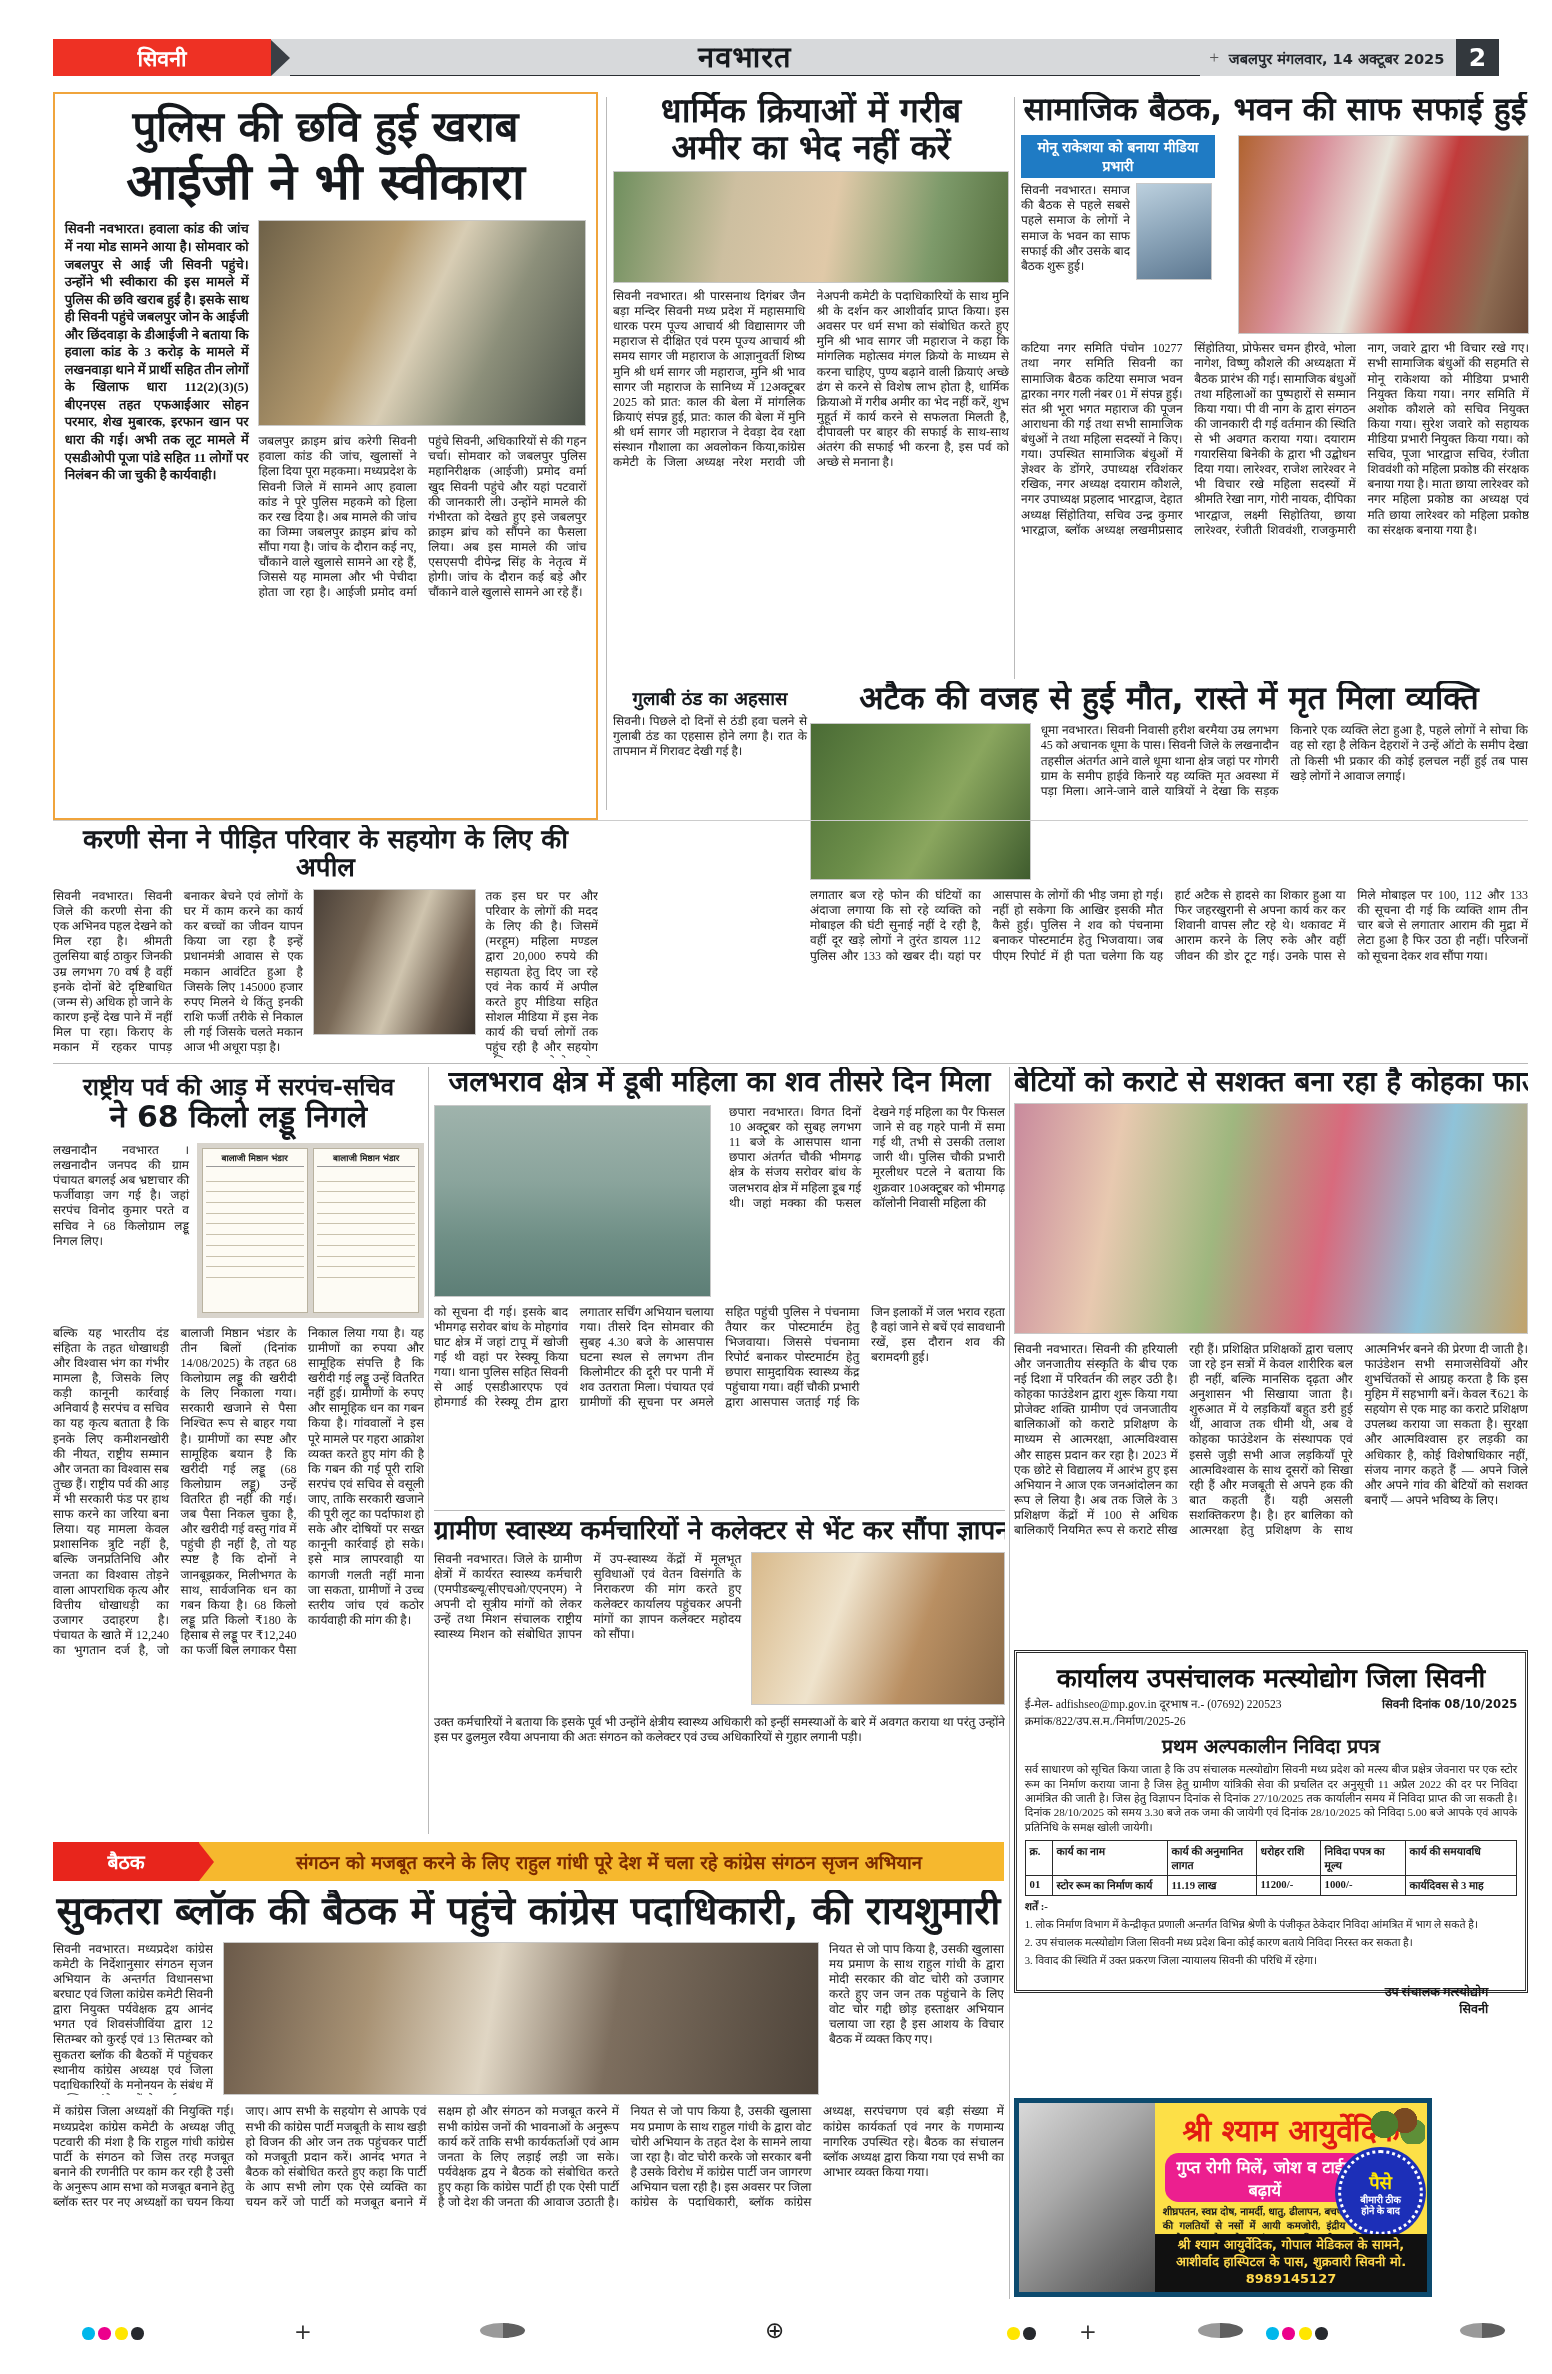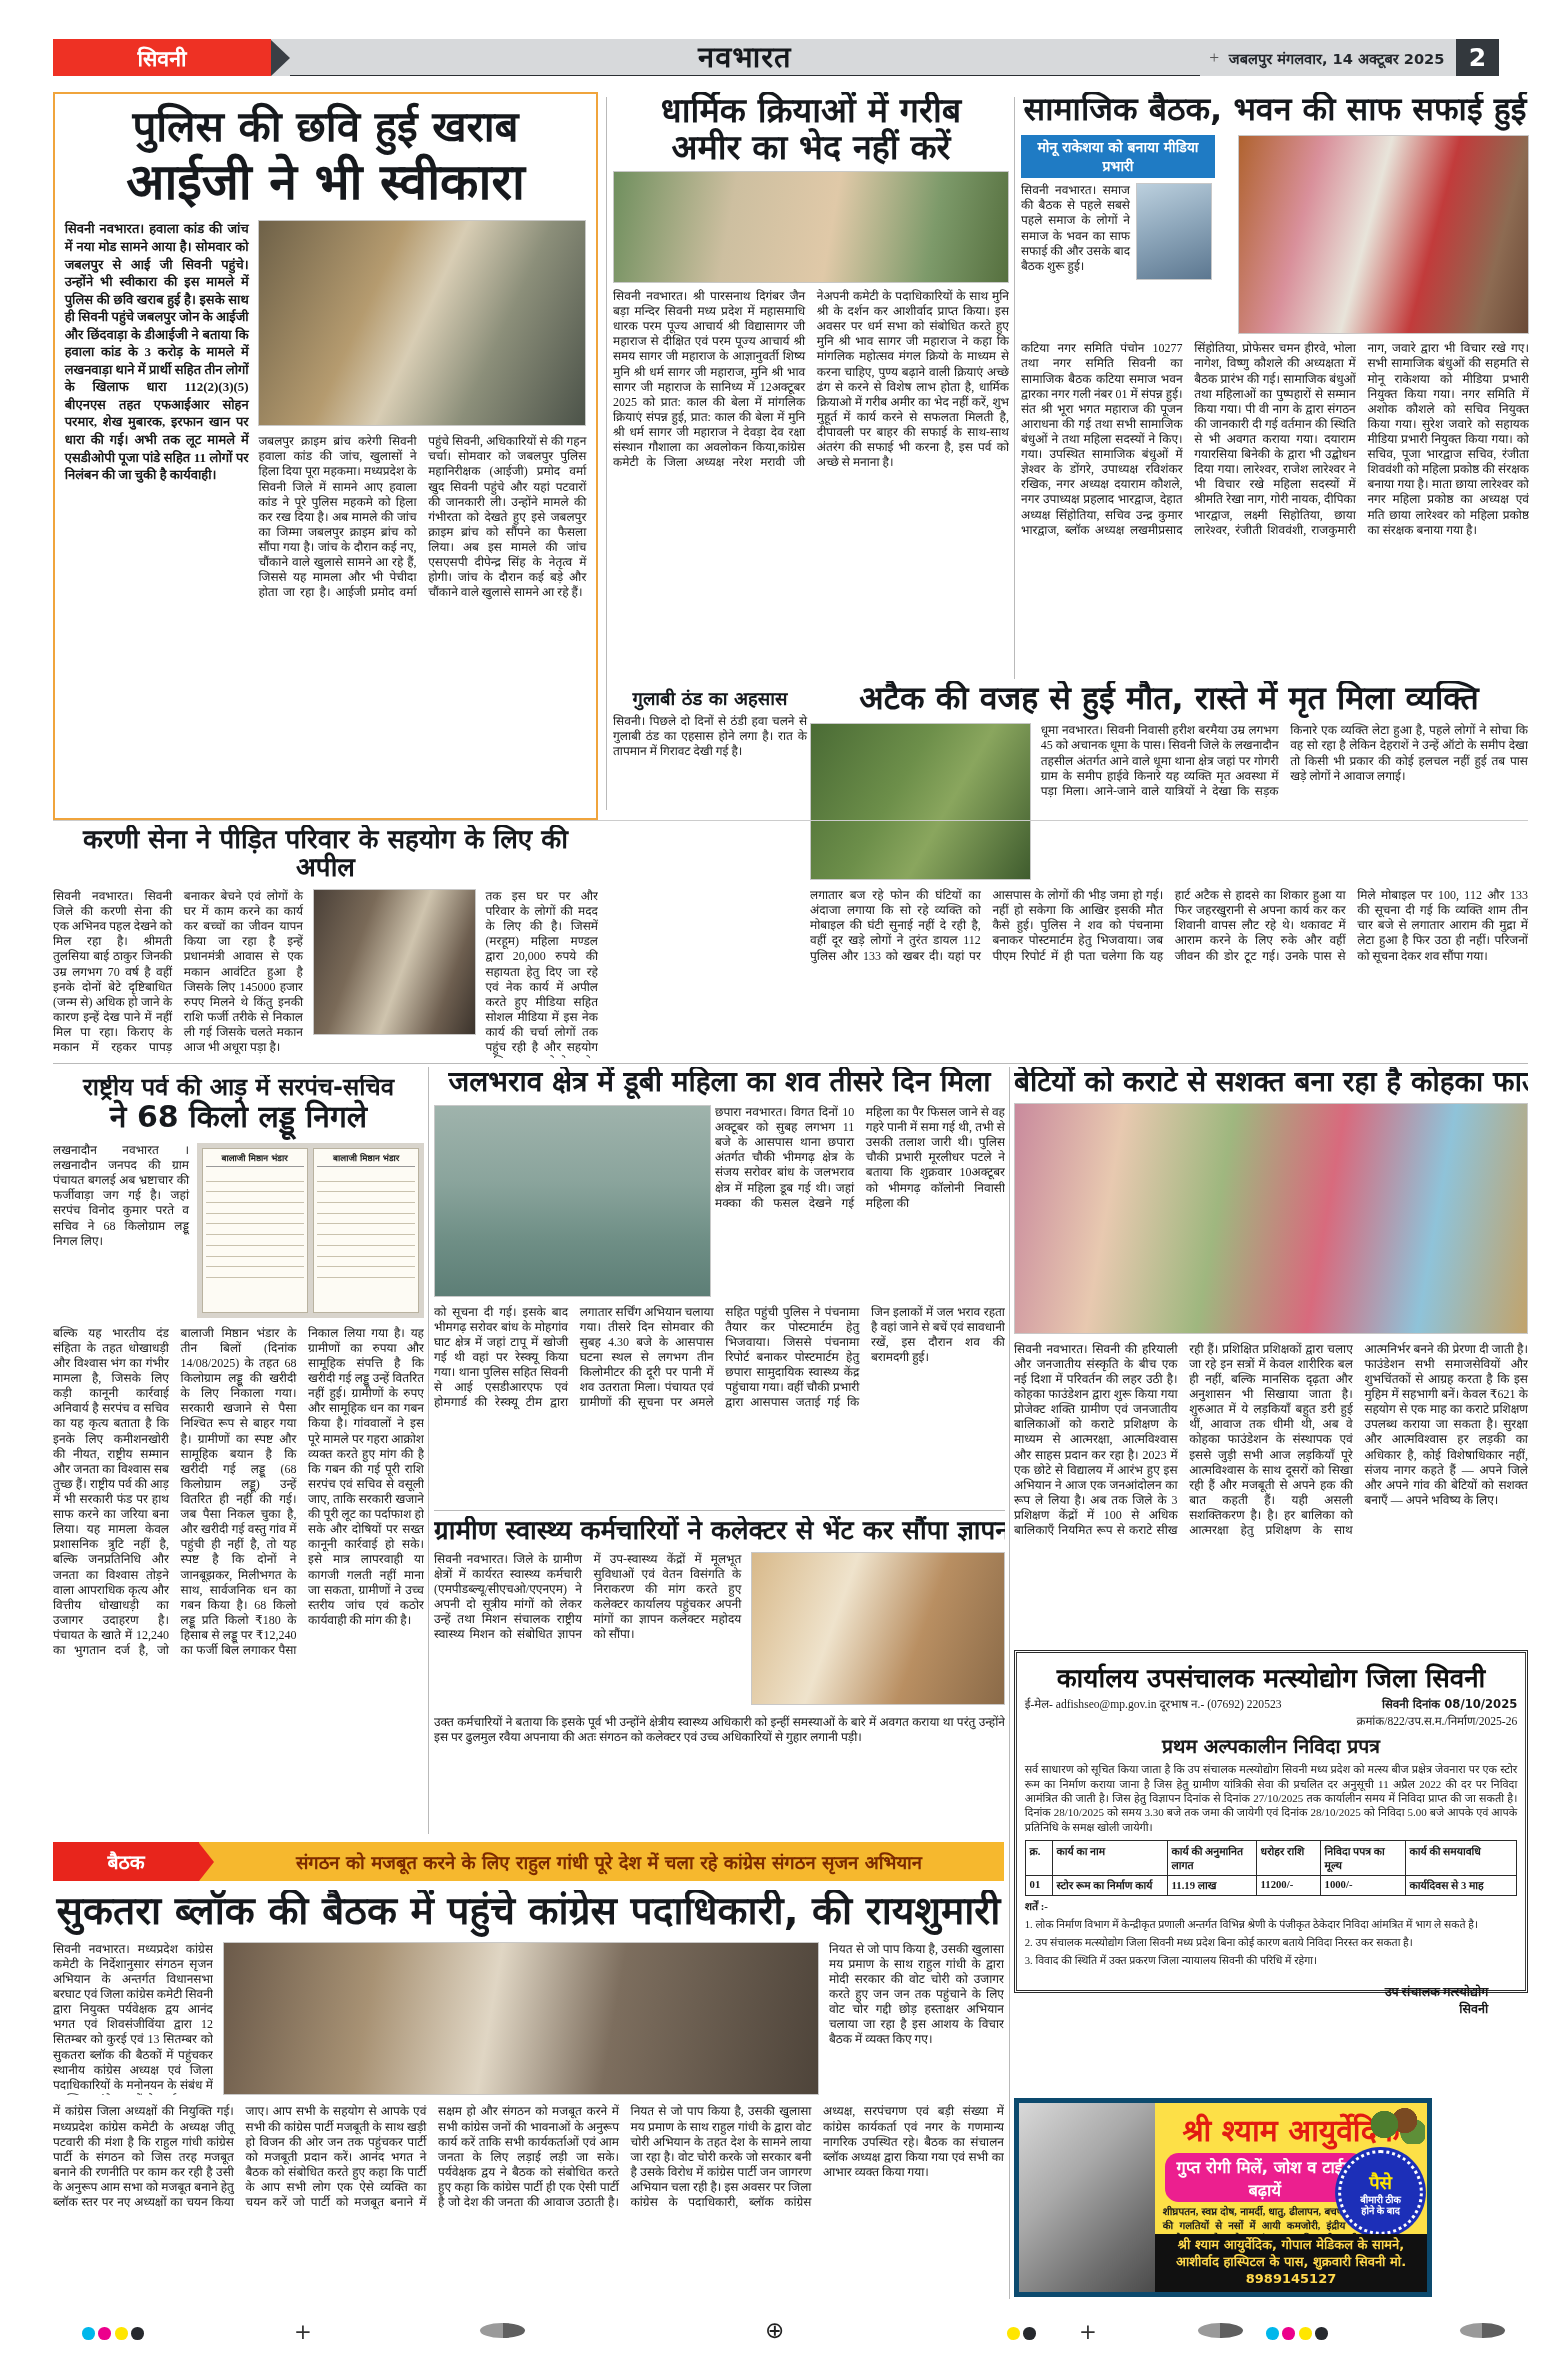--- a/index.html
+++ b/index.html
@@ -48,21 +48,21 @@
   .banner { position:absolute; left:53px; top:1842px; width:951px; height:39px; background:#f6b82e; display:flex; align-items:center; }
   .banner-label { position:relative; width:146px; height:39px; background:#e8251c; color:#fff; display:flex; align-items:center; justify-content:center;
                   font-family:"DejaVu Sans",sans-serif; font-weight:bold; font-size:19.4px; }
   .banner-arrow { width:0; height:0; border-top:19.4px solid transparent; border-bottom:19.4px solid transparent; border-left:15.5px solid #e8251c; background:#f6b82e; }
   .banner-text { flex:1; text-align:center; font-family:"DejaVu Sans",sans-serif; font-weight:bold; font-size:18.4px; color:#7c2a00; }
   
   .tender { position:absolute; left:1014px; top:1650px; width:514px; height:343px; border:1.9px solid #2a2a2a; box-shadow:inset 0 0 0 1px #fff, inset 0 0 0 1.9px #2a2a2a; padding:7.8px 9.7px; }
   .tender .tt { font-family:"DejaVu Sans",sans-serif; font-weight:bold; font-size:26px; text-align:center; color:#101010; }
   .tender .meta { display:flex; justify-content:space-between; font-size:11.6px; margin-top:1px; }
   .tender .meta b { font-family:"DejaVu Sans",sans-serif; }
-  .tender .serial { text-align:right; font-size:11.6px; margin-top:1.9px; }
+  .tender .serial { text-align:left; font-size:11.6px; margin-top:1.9px; }
   .tender .sub { font-family:"DejaVu Sans",sans-serif; font-weight:bold; font-size:19.4px; text-align:center; margin-top:3.9px; }
   .tender .para { font-size:11px; line-height:1.3; text-align:justify; margin-top:3.9px; }
   .ttable { width:100%; border-collapse:collapse; margin-top:5.8px; font-size:10.7px; }
   .ttable th,.ttable td { border:1px solid #2a2a2a; padding:2.9px 3.9px; text-align:left; vertical-align:top; font-weight:bold; font-family:"Liberation Serif",serif; }
   .cond { font-size:10.7px; line-height:1.3; margin-top:3.9px; }
   .sign { text-align:right; font-weight:bold; font-size:12.6px; margin-top:15px; padding-right:29px; }
   
   .ad { position:absolute; left:1014px; top:2098px; width:418px; height:199px; background:#fde047; border:5px solid #0c4a6e; display:flex; }
   .ad-photo { width:136px; height:100%; }
   .ad-main { position:relative; flex:1; padding:5.8px 7.8px; }
@@ -170,21 +170,21 @@
           <div class="rt">बालाजी मिष्ठान भंडार</div>
           <div class="lines"></div>
         </div>
       </div>
     </div>
     <div class="body c3" style="margin-top:7.8px; height:524px;">बल्कि यह भारतीय दंड संहिता के तहत धोखाधड़ी और विश्वास भंग का गंभीर मामला है, जिसके लिए कड़ी कानूनी कार्रवाई अनिवार्य है सरपंच व सचिव का यह कृत्य बताता है कि इनके लिए कमीशनखोरी की नीयत, राष्ट्रीय सम्मान और जनता का विश्वास सब तुच्छ हैं। राष्ट्रीय पर्व की आड़ में भी सरकारी फंड पर हाथ साफ करने का जरिया बना लिया। यह मामला केवल प्रशासनिक त्रुटि नहीं है, बल्कि जनप्रतिनिधि और जनता का विश्वास तोड़ने वाला आपराधिक कृत्य और वित्तीय धोखाधड़ी का उजागर उदाहरण है। पंचायत के खाते में 12,240 का भुगतान दर्ज है, जो बालाजी मिष्ठान भंडार के तीन बिलों (दिनांक 14/08/2025) के तहत 68 किलोग्राम लड्डू की खरीदी के लिए निकाला गया। सरकारी खजाने से पैसा निश्चित रूप से बाहर गया है। ग्रामीणों का स्पष्ट और सामूहिक बयान है कि खरीदी गई लड्डू (68 किलोग्राम लड्डू) उन्हें वितरित ही नहीं की गई। जब पैसा निकल चुका है, और खरीदी गई वस्तु गांव में पहुंची ही नहीं है, तो यह स्पष्ट है कि दोनों ने जानबूझकर, मिलीभगत के साथ, सार्वजनिक धन का गबन किया है। 68 किलो लड्डू प्रति किलो ₹180 के हिसाब से लड्डू पर ₹12,240 का फर्जी बिल लगाकर पैसा निकाल लिया गया है। यह ग्रामीणों का रुपया और सामूहिक संपत्ति है कि खरीदी गई लड्डू उन्हें वितरित नहीं हुई। ग्रामीणों के रुपए और सामूहिक धन का गबन किया है। गांववालों ने इस पूरे मामले पर गहरा आक्रोश व्यक्त करते हुए मांग की है कि गबन की गई पूरी राशि सरपंच एवं सचिव से वसूली जाए, ताकि सरकारी खजाने की पूरी लूट का पर्दाफाश हो सके और दोषियों पर सख्त कानूनी कार्रवाई हो सके। इसे मात्र लापरवाही या कागजी गलती नहीं माना जा सकता, ग्रामीणों ने उच्च स्तरीय जांच एवं कठोर कार्यवाही की मांग की है।</div>
   </div>
 
   <div class="art" style="left:434px; top:1067px; width:571px; height:439px;">
     <div class="hl" style="font-size:28px; white-space:nowrap;">जलभराव क्षेत्र में डूबी महिला का शव तीसरे दिन मिला</div>
-    <div style="display:flex; gap:4px; margin-top:7.8px;">
+    <div style="display:flex; gap:18px; margin-top:7.8px;">
       <div class="ph ph-lake" style="width:277px; height:192px;"></div>
       <div class="body c2" style="flex:1; height:192px;">छपारा नवभारत। विगत दिनों 10 अक्टूबर को सुबह लगभग 11 बजे के आसपास थाना छपारा अंतर्गत चौकी भीमगढ़ क्षेत्र के संजय सरोवर बांध के जलभराव क्षेत्र में महिला डूब गई थी। जहां मक्का की फसल देखने गई महिला का पैर फिसल जाने से वह गहरे पानी में समा गई थी, तभी से उसकी तलाश जारी थी। पुलिस चौकी प्रभारी मूरलीधर पटले ने बताया कि शुक्रवार 10अक्टूबर को भीमगढ़ कॉलोनी निवासी महिला की</div>
     </div>
     <div class="body c4" style="margin-top:7.8px; height:194px;">को सूचना दी गई। इसके बाद भीमगढ़ सरोवर बांध के मोहगांव घाट क्षेत्र में जहां टापू में खोजी गई थी वहां पर रेस्क्यू किया गया। थाना पुलिस सहित सिवनी से आई एसडीआरएफ एवं होमगार्ड की रेस्क्यू टीम द्वारा लगातार सर्चिंग अभियान चलाया गया। तीसरे दिन सोमवार की सुबह 4.30 बजे के आसपास घटना स्थल से लगभग तीन किलोमीटर की दूरी पर पानी में शव उतराता मिला। पंचायत एवं ग्रामीणों की सूचना पर अमले सहित पहुंची पुलिस ने पंचनामा तैयार कर पोस्टमार्टम हेतु भिजवाया। जिससे पंचनामा रिपोर्ट बनाकर पोस्टमार्टम हेतु छपारा सामुदायिक स्वास्थ्य केंद्र पहुंचाया गया। वहीं चौकी प्रभारी द्वारा आसपास जताई गई कि जिन इलाकों में जल भराव रहता है वहां जाने से बचें एवं सावधानी रखें, इस दौरान शव की बरामदगी हुई।</div>
   </div>
 
   <div class="art" style="left:1014px; top:1067px; width:514px; height:574px;">
     <div class="hl" style="font-size:28px; white-space:nowrap;">बेटियों को कराटे से सशक्त बना रहा है कोहका फाउंडेशन</div>
     <div class="ph ph-karate" style="width:100%; height:231px; margin-top:5.8px;"></div>
     <div class="body c3" style="margin-top:7.8px; height:291px;">सिवनी नवभारत। सिवनी की हरियाली और जनजातीय संस्कृति के बीच एक नई दिशा में परिवर्तन की लहर उठी है। कोहका फाउंडेशन द्वारा शुरू किया गया प्रोजेक्ट शक्ति ग्रामीण एवं जनजातीय बालिकाओं को कराटे प्रशिक्षण के माध्यम से आत्मरक्षा, आत्मविश्वास और साहस प्रदान कर रहा है। 2023 में एक छोटे से विद्यालय में आरंभ हुए इस अभियान ने आज एक जनआंदोलन का रूप ले लिया है। अब तक जिले के 3 प्रशिक्षण केंद्रों में 100 से अधिक बालिकाएँ नियमित रूप से कराटे सीख रही हैं। प्रशिक्षित प्रशिक्षकों द्वारा चलाए जा रहे इन सत्रों में केवल शारीरिक बल ही नहीं, बल्कि मानसिक दृढ़ता और अनुशासन भी सिखाया जाता है। शुरुआत में ये लड़कियाँ बहुत डरी हुई थीं, आवाज तक धीमी थी, अब वे कोहका फाउंडेशन के संस्थापक एवं इससे जुड़ी सभी आज लड़कियाँ पूरे आत्मविश्वास के साथ दूसरों को सिखा रही हैं और मजबूती से अपने हक की बात कहती हैं। यही असली सशक्तिकरण है। है। हर बालिका को आत्मरक्षा हेतु प्रशिक्षण के साथ आत्मनिर्भर बनने की प्रेरणा दी जाती है। फाउंडेशन सभी समाजसेवियों और शुभचिंतकों से आग्रह करता है कि इस मुहिम में सहभागी बनें। केवल ₹621 के सहयोग से एक माह का कराटे प्रशिक्षण उपलब्ध कराया जा सकता है। सुरक्षा और आत्मविश्वास हर लड़की का अधिकार है, कोई विशेषाधिकार नहीं, संजय नागर कहते हैं — अपने जिले और अपने गांव की बेटियों को सशक्त बनाएँ — अपने भविष्य के लिए।</div>

